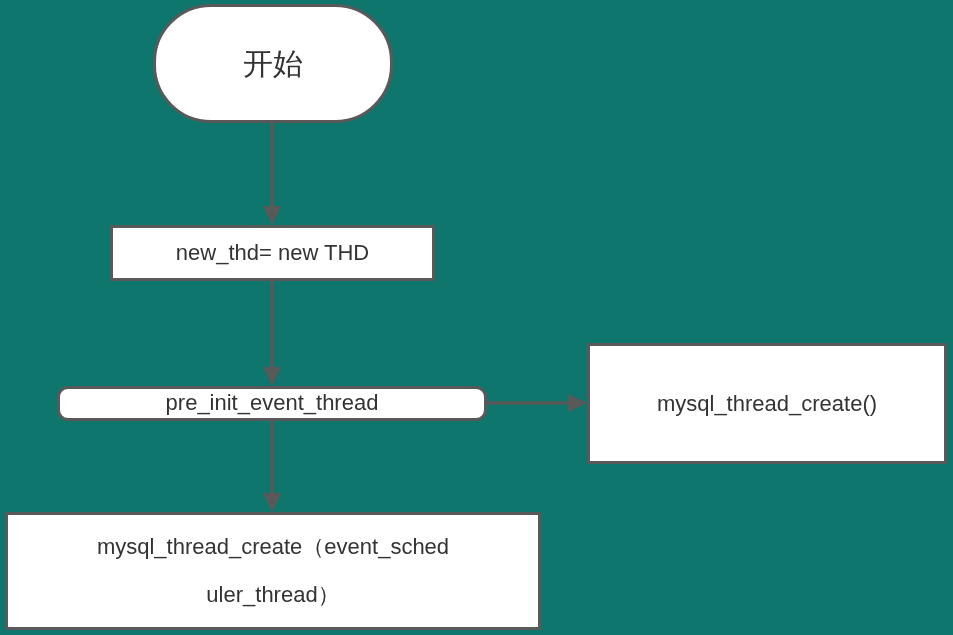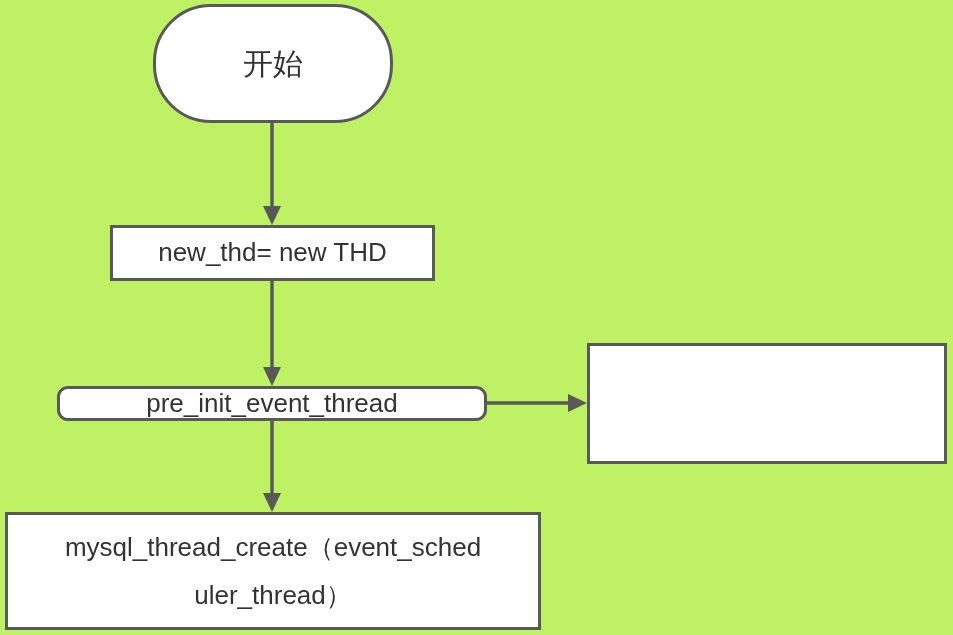--- a/index.html
+++ b/index.html
@@ -4,21 +4,21 @@
 <style>
   html, body {
     margin: 0;
     padding: 0;
     background: #ffffff;
   }
   .canvas {
     position: relative;
     width: 953px;
     height: 635px;
-    background: #bef264;
+    background: #0f766e;
     overflow: hidden;
     font-family: "Liberation Sans", sans-serif;
     color: #333333;
   }
   .arrow-layer {
     position: absolute;
     left: 0;
     top: 0;
     width: 953px;
     height: 635px;
@@ -26,21 +26,21 @@
   }
   .node {
     position: absolute;
     box-sizing: border-box;
     background: #ffffff;
     border: 3px solid #595959;
     display: flex;
     align-items: center;
     justify-content: center;
     text-align: center;
-    font-size: 26px;
+    font-size: 22px;
     line-height: 1.2;
   }
   .node.terminator {
     left: 153px;
     top: 4px;
     width: 240px;
     height: 119px;
     border-radius: 58px;
     font-size: 30px;
   }
@@ -118,20 +118,21 @@
 
   <div class="node proc-new-thd">
     <span>new_thd= new THD</span>
   </div>
 
   <div class="node proc-pre-init">
     <span>pre_init_event_thread</span>
   </div>
 
   <div class="node note-performs multiline">
+    <span class="line">mysql_thread_create()</span>
   </div>
 
   <div class="node proc-mysql-create multiline">
     <span class="line">mysql_thread_create（event_sched</span>
     <span class="line">uler_thread）</span>
   </div>
 
 </div>
 
 </body></html>

